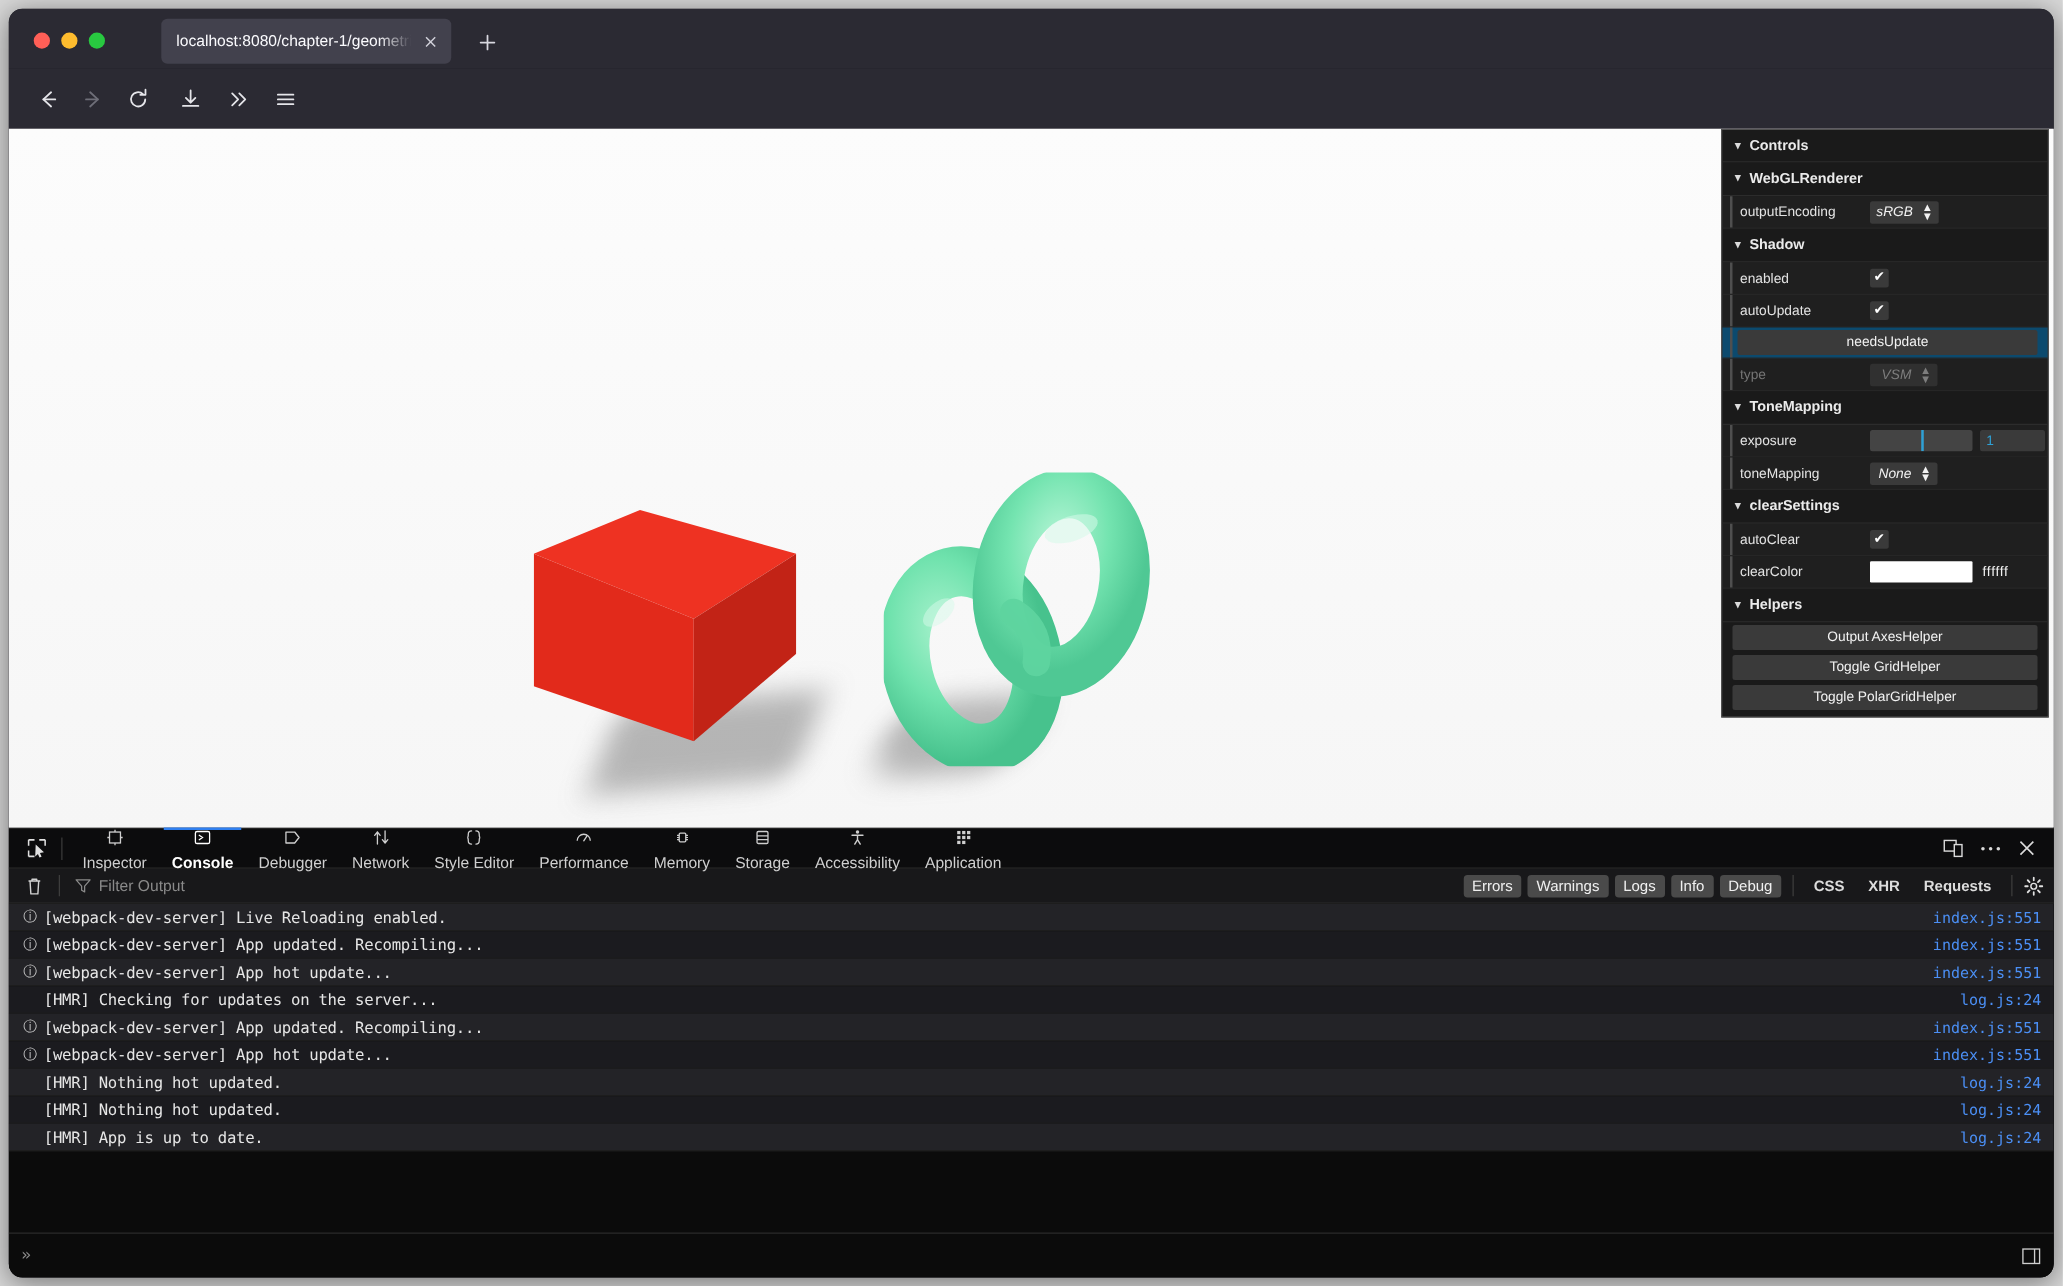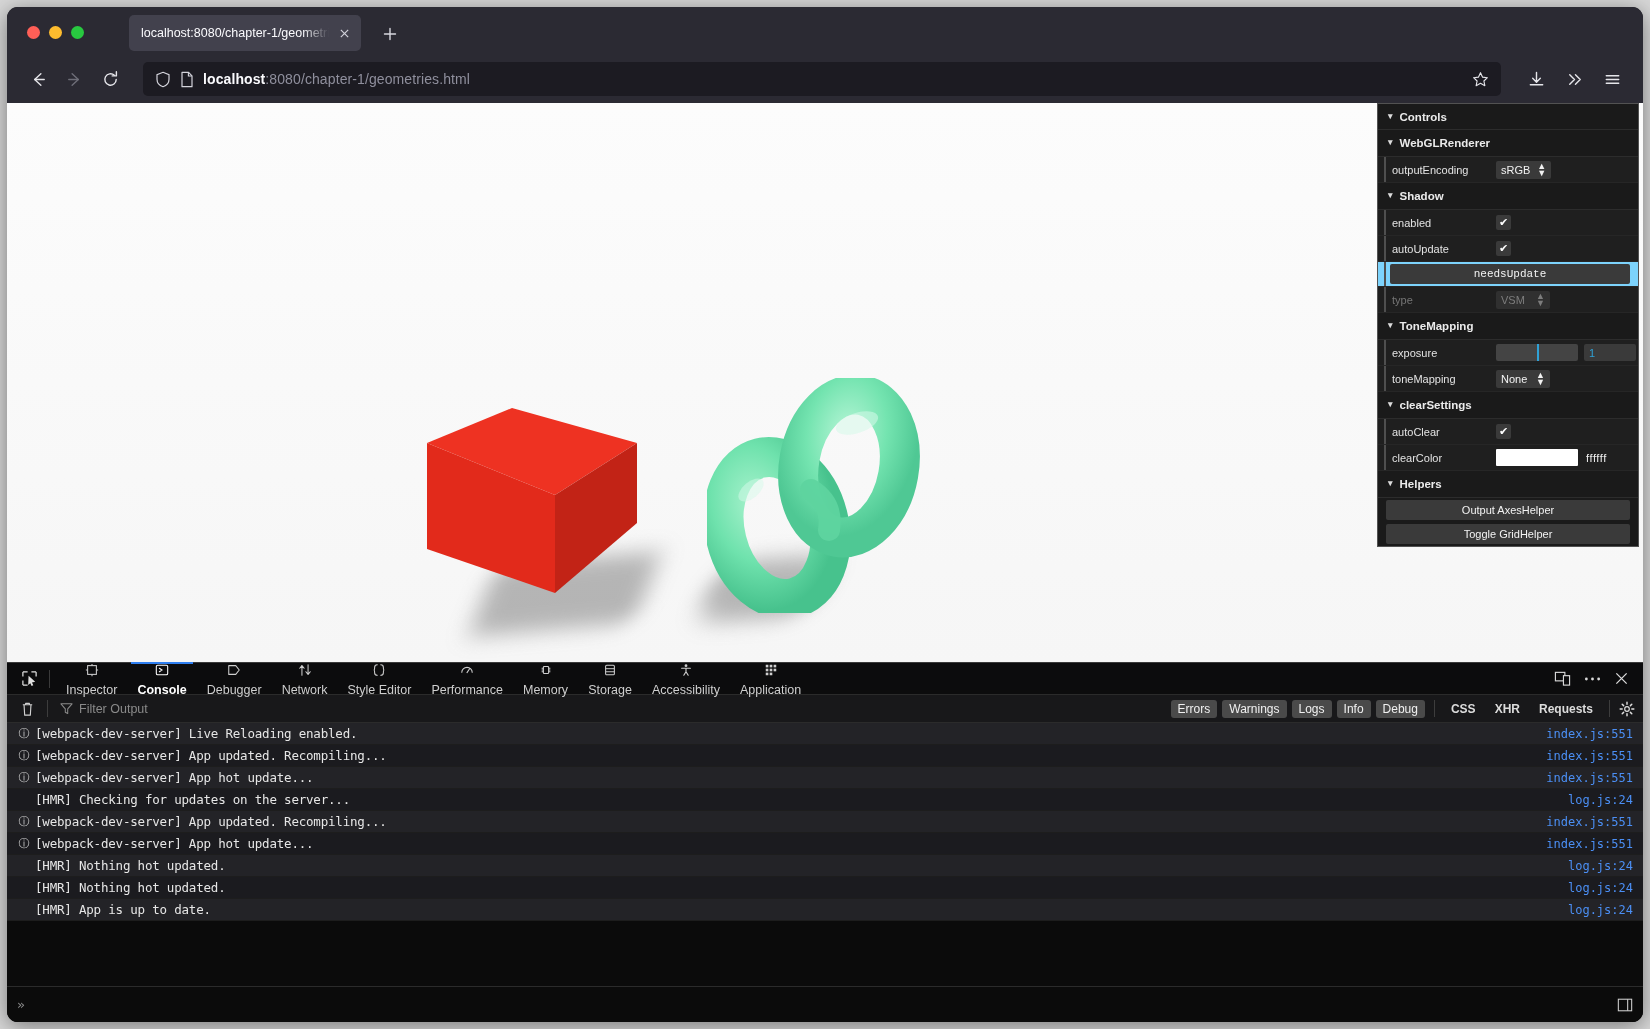--- a/index.html
+++ b/index.html
@@ -138,35 +138,34 @@
     content: ""; position: absolute; left: 6px; top: 0; bottom: 0;
     width: 2px; background: #4f4f4f;
   }
   .gui-row .lbl { flex: 0 0 104px; color: #e3e3e3; font-size: 11px; }
   .gui-row.disabled .lbl { color: #757575; }
   .gui-ctl { flex: 1; display: flex; align-items: center; gap: 6px; }
 
   .gui-select {
     background: #3a3a3a; color: #f2f2f2; font-size: 11px;
     height: 18px; min-width: 54px; border-radius: 2px;
-    display: inline-flex; align-items: center; justify-content: space-between;
-    padding: 0 5px; gap: 7px;
+    display: inline-flex; align-items: center; justify-content: flex-end;
+    padding: 0 5px; gap: 7px; font-style: italic;
   }
   .gui-select.disabled { color: #7d7d7d; background: #303030; }
   .spin { font-size: 9px; line-height: 7px; text-align: center; }
 
   .chk {
     width: 15px; height: 15px; background: #3a3a3a; border-radius: 2px;
     display: flex; align-items: center; justify-content: center;
     color: #fff; font-size: 11px; line-height: 1;
   }
   .gui-btnrow {
-    padding: 2px 8px 2px 12px; background: #7dd3fc; position: relative;
+    padding: 2px 8px 2px 12px; background: #0c4a6e; position: relative;
     border-bottom: 1px solid #262626;
-    font-family: Liberation Mono, monospace;
   }
   .gui-btnrow::before {
     content: ""; position: absolute; left: 6px; top: 0; bottom: 0;
     width: 2px; background: #4f4f4f;
   }
   .gui-button {
     width: 100%; height: 20px; background: #3a3a3a; color: #f2f2f2;
     font-size: 11px; border-radius: 2px;
     display: flex; align-items: center; justify-content: center;
   }
@@ -309,39 +308,20 @@
           <path d="M14 10 H4" stroke="#6e6e78" stroke-width="1.5" stroke-linecap="round"></path>
         </svg>
     </div>
     <div class="navbtn">
       <svg width="19" height="19" viewBox="0 0 20 20">
         <path d="M16 10 a6 6 0 1 1 -1.9 -4.4" stroke="#e5e5ea" stroke-width="1.5" fill="none" stroke-linecap="round"></path>
         <path d="M16.2 1.8 V6.2 H11.8" stroke="#e5e5ea" stroke-width="1.5" fill="none" stroke-linecap="round" stroke-linejoin="round"></path>
       </svg>
     </div>
 
-    <div class="urlbar">
-      <span>
-        <svg width="16" height="17" viewBox="0 0 16 17">
-            <path d="M8 1.3 L14 3.6 V8.2 C14 12 11 14.8 8 15.7 C5 14.8 2 12 2 8.2 V3.6 Z" stroke="#d4d4dc" stroke-width="1.2" fill="none"></path>
-          </svg>
-      </span>
-      <span>
-        <svg width="14" height="17" viewBox="0 0 14 17">
-            <path d="M2 1.3 H8.6 L12 4.8 V15.7 H2 Z" stroke="#d4d4dc" stroke-width="1.2" fill="none" stroke-linejoin="round"></path>
-            <path d="M8.4 1.5 V5 H11.9" stroke="#d4d4dc" stroke-width="1.1" fill="none"></path>
-          </svg>
-      </span>
-      <span class="u-text"><b>localhost</b><span>:8080/chapter-1/geometries.html</span></span>
-      <span class="star">
-        <svg width="17" height="17" viewBox="0 0 18 18">
-            <path d="M9 1.8 L11.2 6.5 L16.3 7.1 L12.6 10.6 L13.6 15.6 L9 13.1 L4.4 15.6 L5.4 10.6 L1.7 7.1 L6.8 6.5 Z" stroke="#e5e5ea" stroke-width="1.2" fill="none" stroke-linejoin="round"></path>
-          </svg>
-      </span>
-    </div>
 
     <div class="navright">
       <div class="navbtn">
         <svg width="19" height="19" viewBox="0 0 20 20">
             <path d="M10 2.5 V12.5 M6 8.8 L10 12.8 L14 8.8" stroke="#e5e5ea" stroke-width="1.5" fill="none" stroke-linecap="round" stroke-linejoin="round"></path>
             <path d="M3.5 15.5 H16.5" stroke="#e5e5ea" stroke-width="1.5" stroke-linecap="round"></path>
           </svg>
       </div>
       <div class="navbtn">
         <svg width="19" height="19" viewBox="0 0 20 20">
@@ -494,20 +474,23 @@
         <div class="gui-folder">
           <span class="caret">▾</span>
           <span>Helpers</span>
         </div>
 
         <div class="helper-btn-wrap">
           <div class="helper-btn">Output AxesHelper</div>
         </div>
         <div class="helper-btn-wrap">
           <div class="helper-btn">Toggle GridHelper</div>
+        </div>
+        <div class="helper-btn-wrap" style="padding-bottom:5px">
+          <div class="helper-btn">Toggle PolarGridHelper</div>
         </div>
 
       </div>
     </div>
   </div>
 
   <div class="devtools">
 
     <div class="dt-toolbar">
       <div class="dt-pick">

